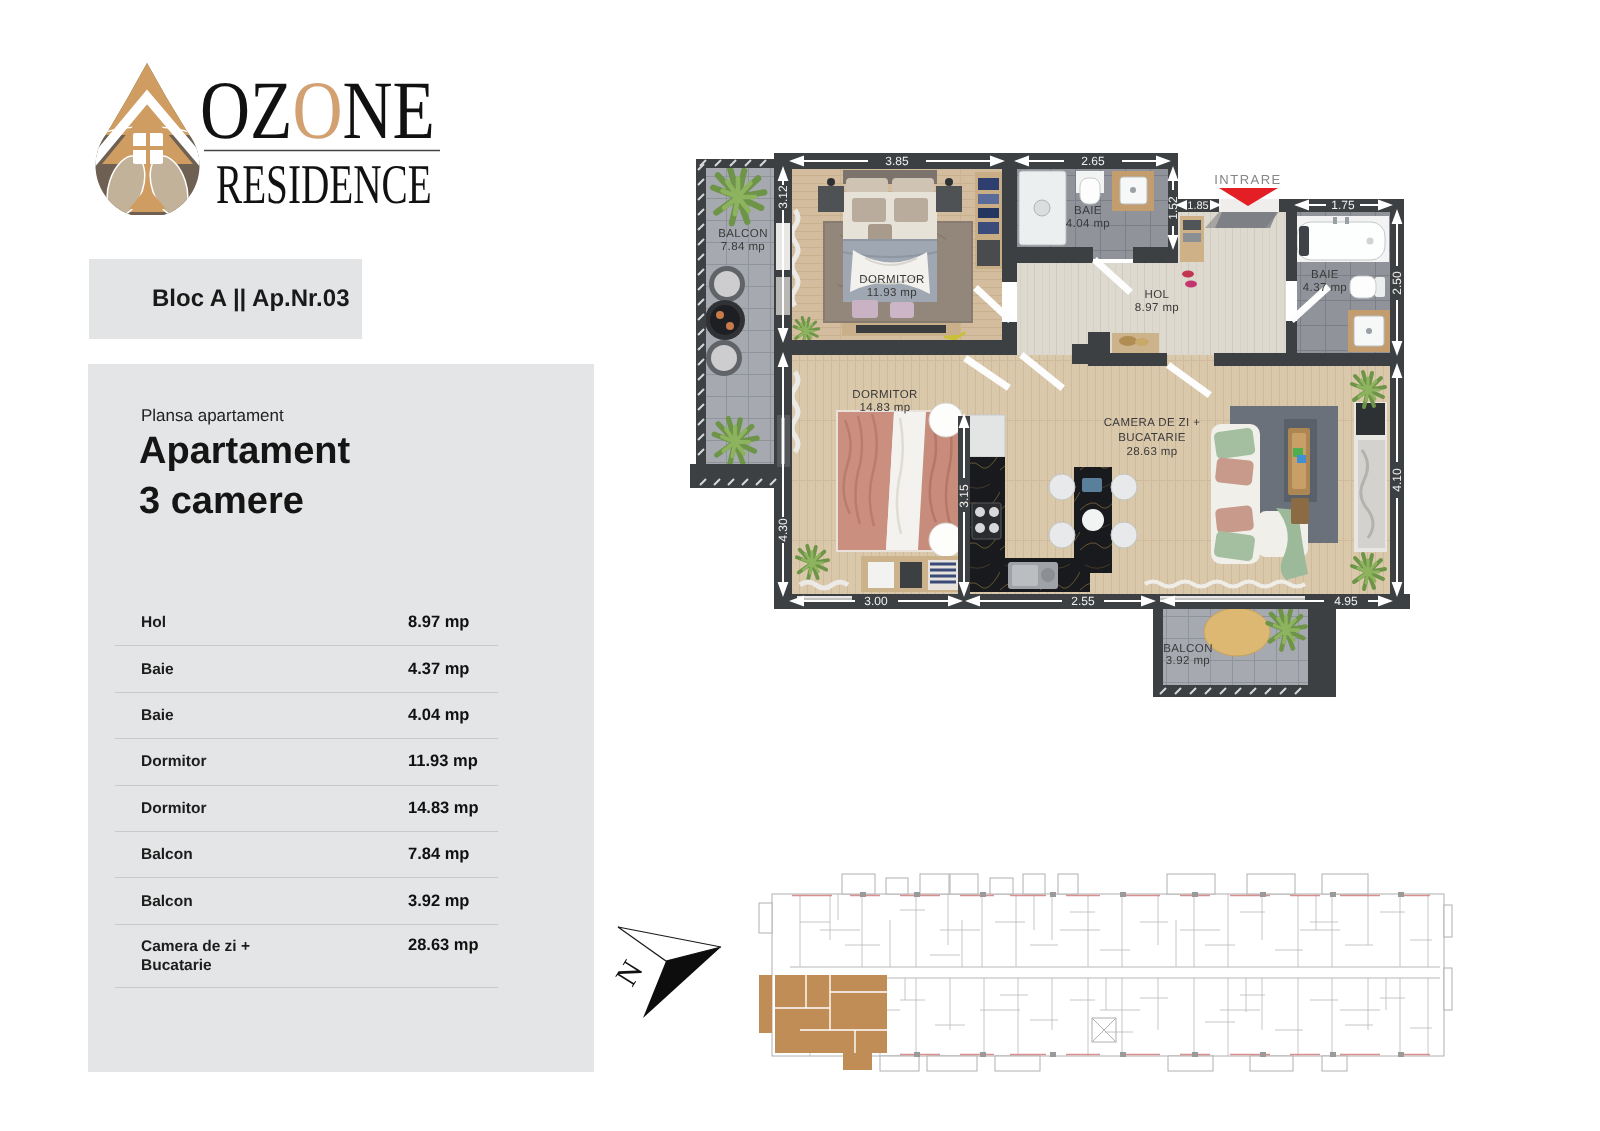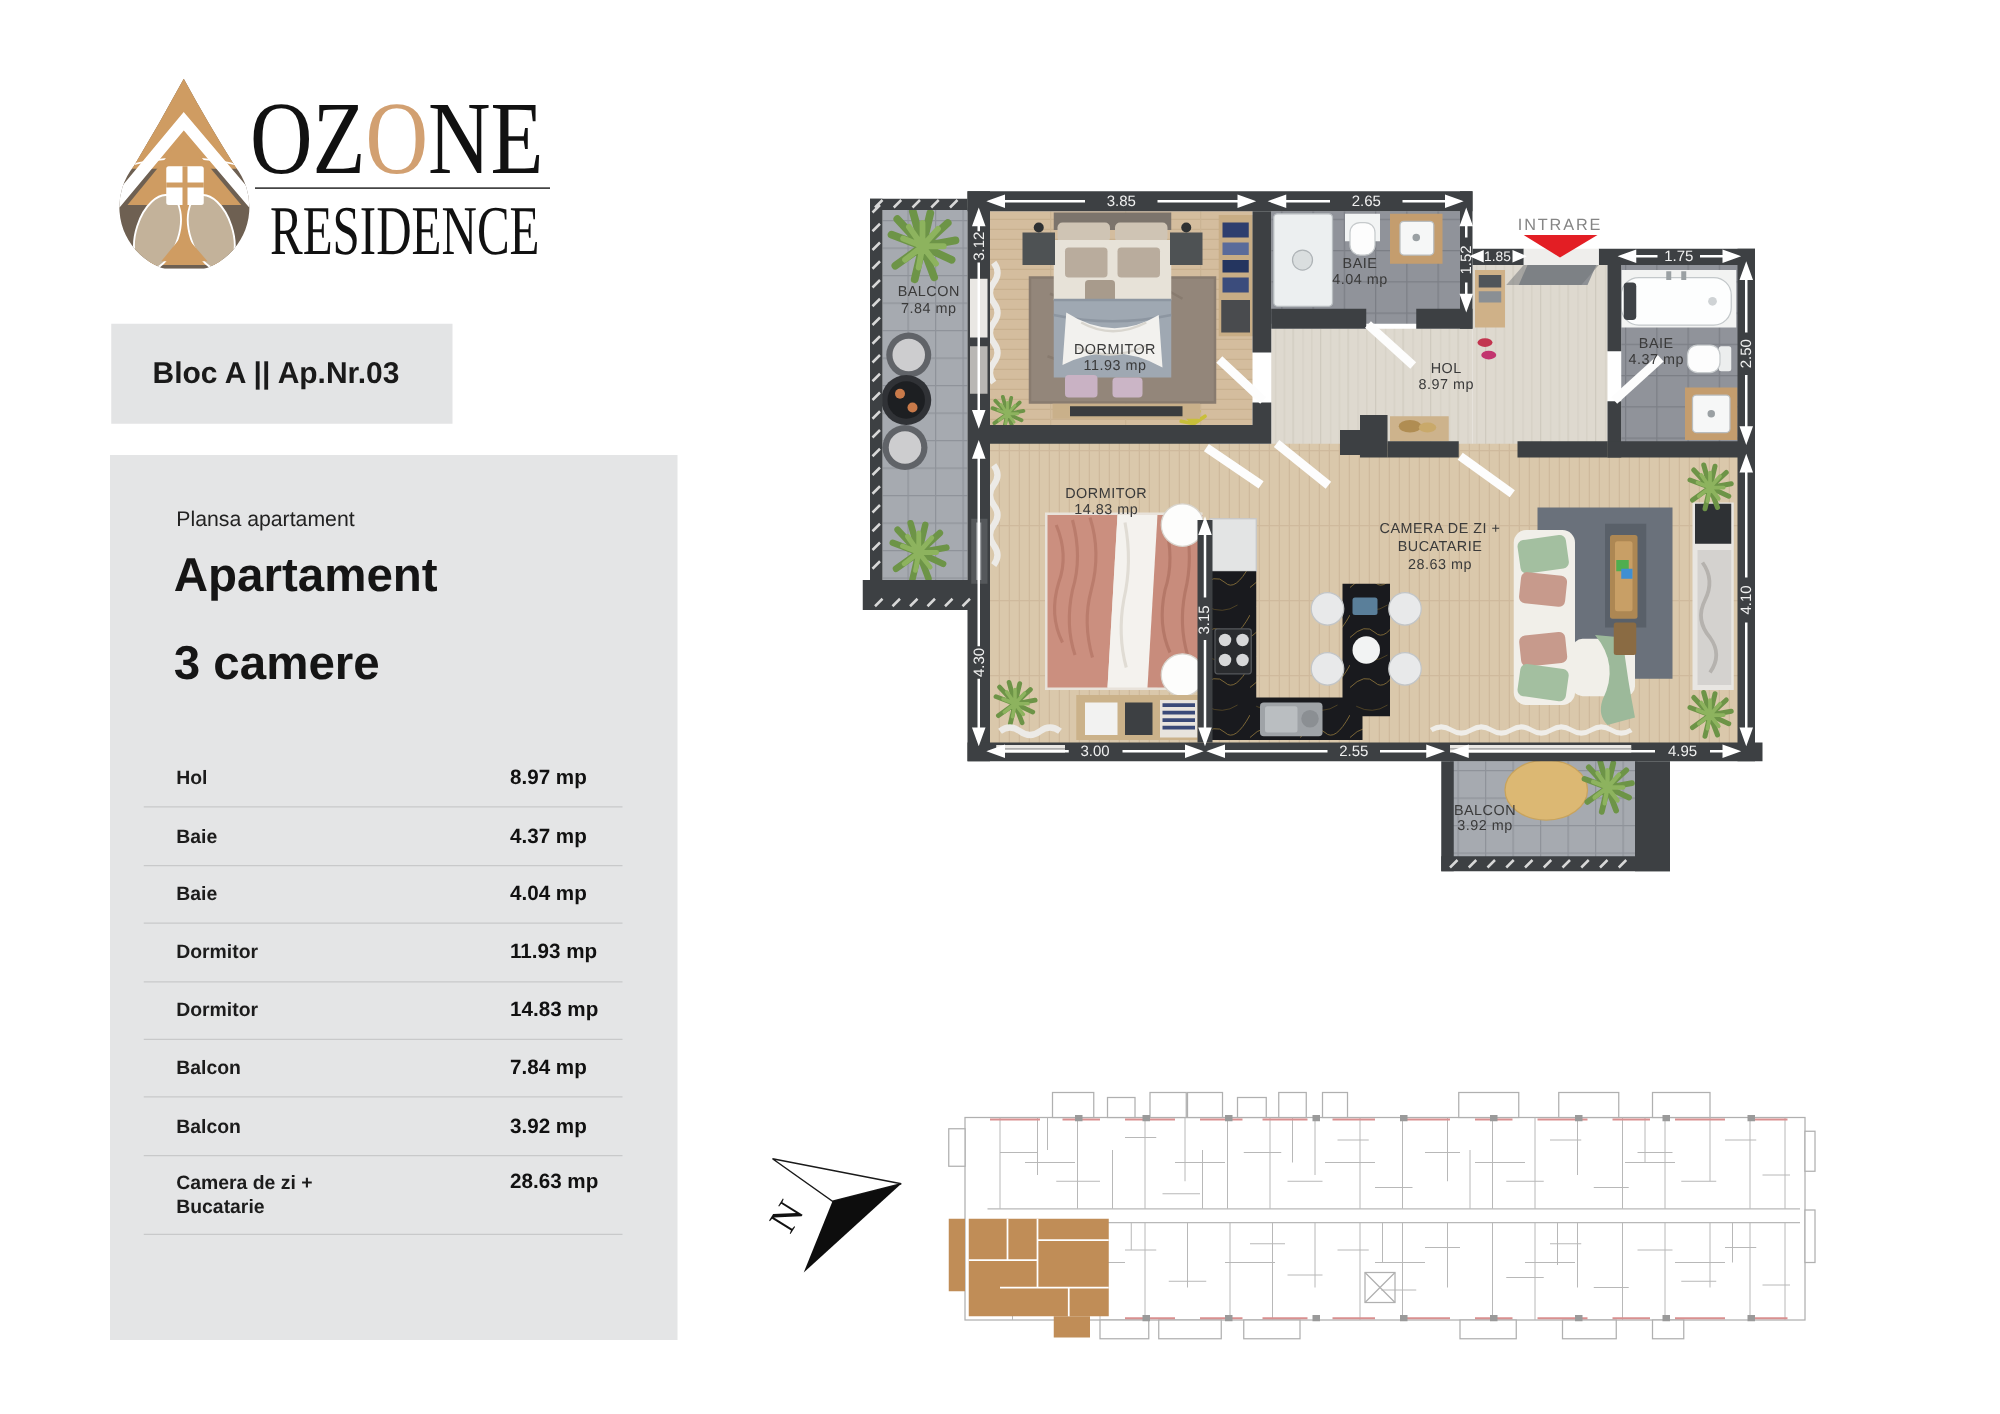--- a/index.html
+++ b/index.html
@@ -1,21 +1,21 @@
 <!DOCTYPE html>
 <html><head><meta charset="utf-8"><style>
 html,body{margin:0;padding:0}
 *{-webkit-font-smoothing:antialiased;text-rendering:geometricPrecision}
 body{width:1600px;height:1131px;position:relative;font-family:"Liberation Sans",sans-serif;background:#fff;overflow:hidden;opacity:0.999}
 .abs{position:absolute}
 .bloc{position:absolute;left:89px;top:259px;width:273px;height:80px;background:#e3e4e5;display:flex;align-items:center}
-.bloc span{margin-left:33px;font-weight:bold;font-size:24px;color:#1a1a1a;letter-spacing:0px}
-.panel{position:absolute;left:88px;top:364px;width:454px;height:708px;background:#e4e5e6}
+.bloc span{margin-left:63px;font-weight:bold;font-size:24px;color:#1a1a1a;letter-spacing:0px}
+.panel{position:absolute;left:88px;top:364px;width:506px;height:708px;background:#e4e5e6}
 .p-small{position:absolute;left:53px;top:42px;font-size:17px;color:#222}
-.p-h1{position:absolute;left:51px;top:62px;font-size:38px;font-weight:bold;color:#151515;line-height:70px}
+.p-h1{position:absolute;left:51px;top:62px;font-size:38px;font-weight:bold;color:#151515;line-height:50px}
 .p-sub{position:absolute;left:53px;top:179px;font-size:23px;font-weight:bold;color:#151515}
 .tbl{position:absolute;left:27px;top:236px;width:383px}
 .row{position:relative;height:45.4px;border-bottom:1px solid #c8c9ca;display:flex;align-items:center}
 .row .nm{margin-left:26px;font-size:15.5px;font-weight:bold;color:#1c1c1c;width:267px;line-height:19px}
 .row .vl{font-size:16.5px;font-weight:bold;color:#111}
 .row.last{height:62px}
 </style></head>
 <body>
 
 <svg class="abs" style="left:80px;top:55px" width="380" height="160" viewBox="80 55 380 160">

